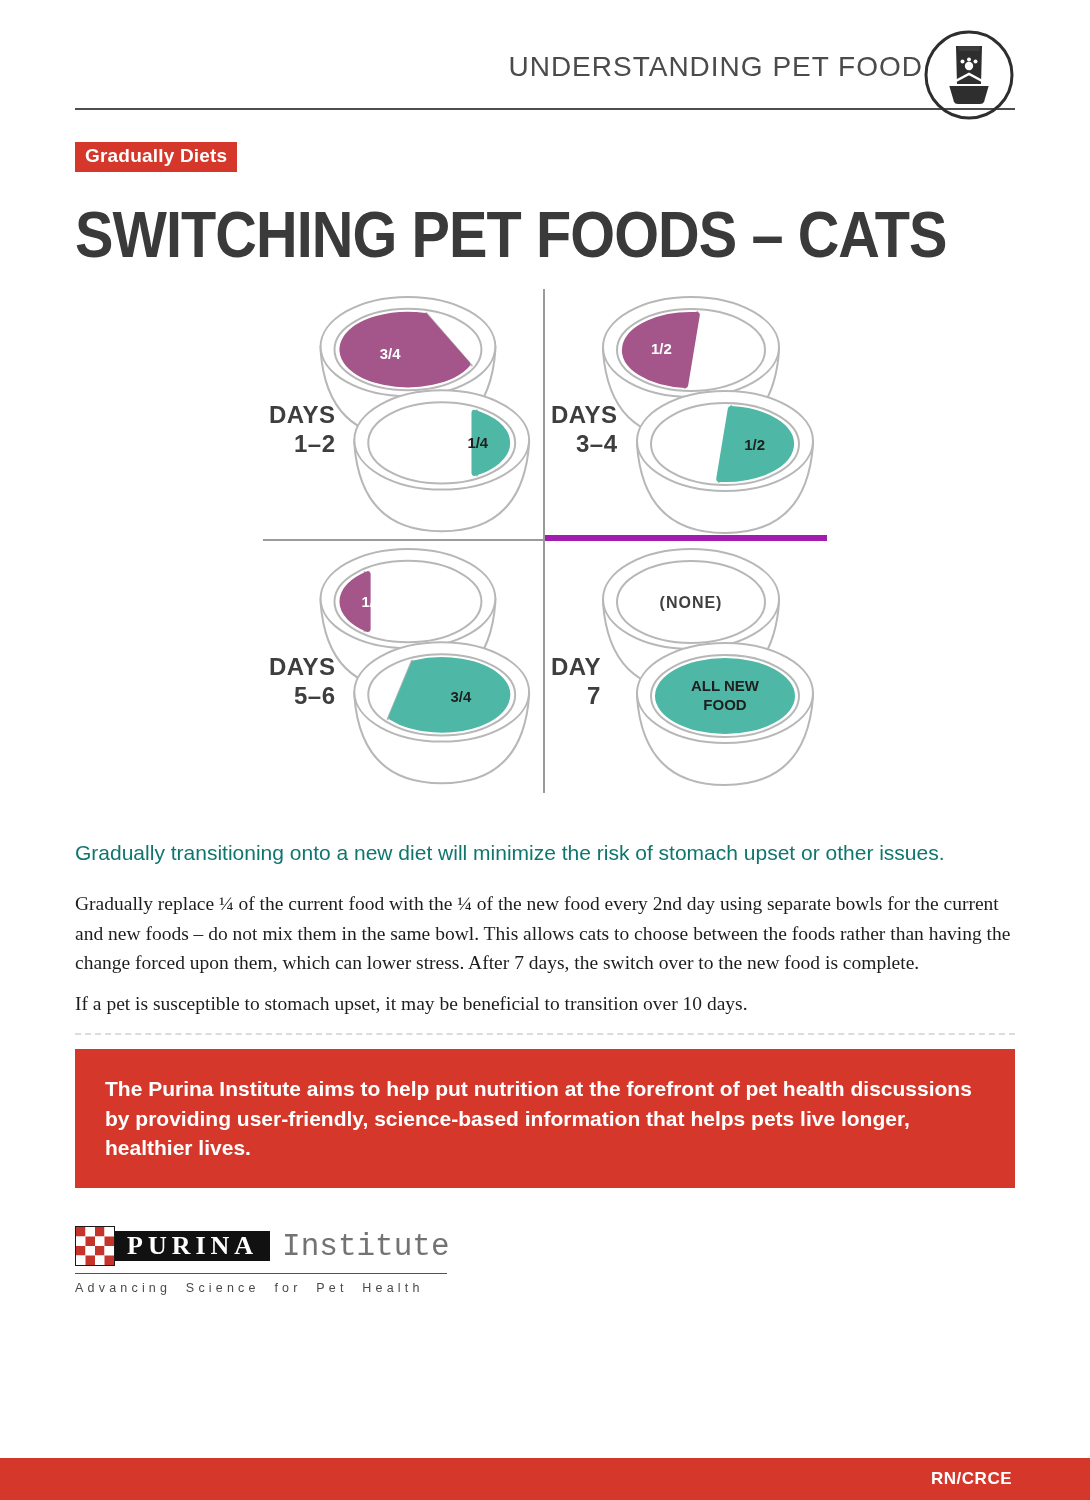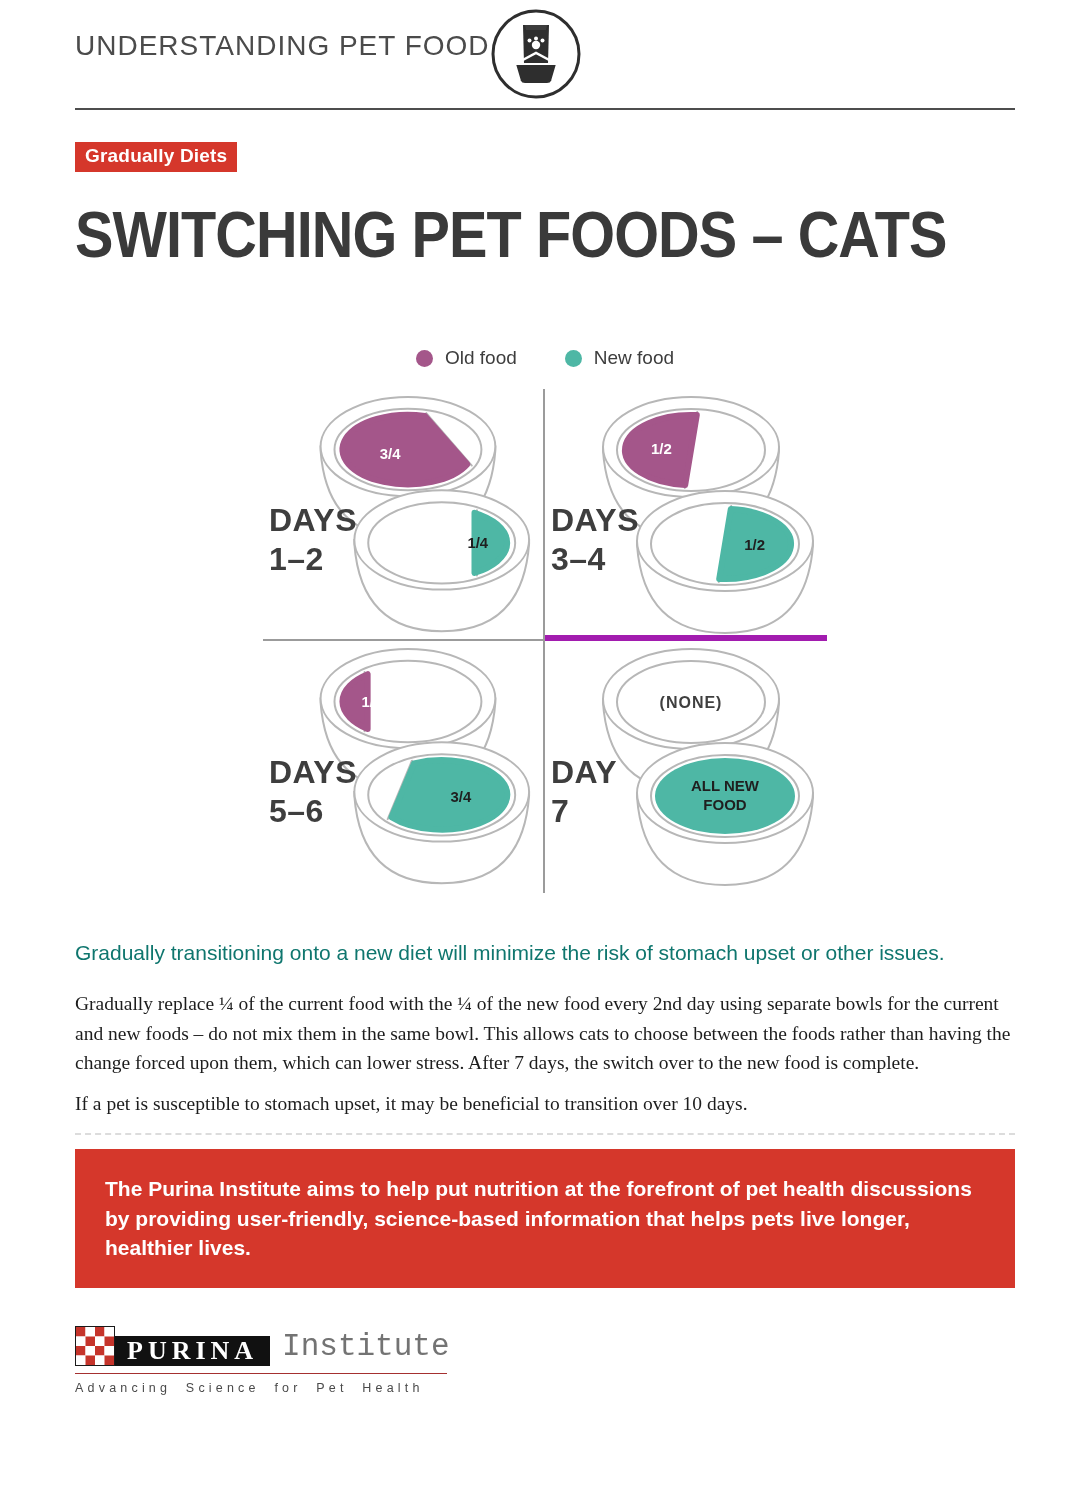--- a/index.html
+++ b/index.html
@@ -4,21 +4,21 @@
 <style>
   * { margin:0; padding:0; box-sizing:border-box; }
   body { background:#e8e8e8; font-family:"Liberation Sans", sans-serif; }
   .page {
     width:1090px; height:1500px; background:#ffffff; position:relative;
     margin:0 auto; overflow:hidden;
   }
   .content { padding:0 75px; }
 
   
-  .header { display:flex; justify-content:flex-start; align-items:flex-start; padding-top:8px; height:104px; }
+  .header { display:flex; justify-content:flex-end; align-items:flex-start; padding-top:29px; height:104px; }
   .header-title { font-size:28px; color:#4b4b4b; letter-spacing:1px; font-weight:400; margin-top:22px; }
   .hrule { border-top:2px solid #4d4d4d; margin-top:4px; }
 
   
   .badge { display:inline-block; margin-top:32px; background:#d5372b; color:#fff;
     font-weight:bold; font-size:19px; padding:3px 10px 5px; letter-spacing:0.2px; }
 
   
   .page-title { margin-top:30px; font-size:64px; font-weight:bold; color:#3a3a3a;
     white-space:nowrap; transform:scaleX(0.9); transform-origin:left center; letter-spacing:-1px; line-height:1.05; }
@@ -29,38 +29,38 @@
   .legend-dot { width:17px; height:17px; border-radius:50%; }
   .legend-label { font-size:19px; color:#3d3d3d; }
 
   
   .diagram { width:564px; margin:20px 0 0 188px; display:grid;
     grid-template-columns:282px 282px; grid-template-rows:252px 252px; }
   .quad { position:relative; }
   .q0 { border-right:2px solid #9b9b9b; border-bottom:2px solid #9b9b9b; }
   .q1 { border-bottom:6px solid #a21caf; }
   .q2 { border-right:2px solid #9b9b9b; }
-  .qlabel { position:absolute; left:6px; top:112px; font-weight:bold; font-size:32px;
-    color:#3e3e3e; line-height:1.2; letter-spacing:0.5px; z-index:2; }
+  .qlabel { position:absolute; left:6px; top:112px; font-weight:bold; font-size:24px;
+    color:#3e3e3e; line-height:1.2; letter-spacing:0.5px; z-index:2;text-align:right; }
   .bowls { position:absolute; inset:0; }
 
   
   .lead { margin-top:48px; font-size:21px; color:#0f766e; }
   .body-copy { margin-top:24px; font-family:"Liberation Serif", serif; font-size:19.5px;
     color:#1d1d1d; line-height:1.52; }
   .body-copy p { margin-bottom:11px; }
 
   
   .dashed-rule { margin-top:14px; border-top:2px dashed #dcdcdc; }
   .banner { margin-top:14px; background:#d5372b; color:#ffffff; padding:25px 30px;
     font-size:21px; font-weight:bold; line-height:1.42; }
 
   
   .logo-block { margin-top:38px; width:372px; }
-  .logo-row { display:flex; align-items:flex-end; height:40px; }
+  .logo-row { display:flex; align-items:center; height:40px; }
   .checker { width:40px; height:40px; border:1px solid #1a1a1a; flex:none; }
   .purina-box { background:#111111; color:#ffffff; display:flex; align-items:center;
     padding:0 12px; font-family:"Liberation Serif", serif; font-weight:bold;
     font-size:26px; letter-spacing:5px; }
   .institute { font-size:31px; color:#737373; margin-left:12px; align-self:center;font-family:Liberation Mono, monospace; }
   .logo-underline { border-top:1px solid #a53030; margin-top:7px; }
   .tagline { margin-top:7px; font-size:12.5px; color:#4a4a4a; letter-spacing:4.2px;
     word-spacing:7px; font-weight:500; white-space:nowrap; }
 
   
@@ -87,30 +87,20 @@
         <path d="M29 54 L46 45 L63 54" stroke="#ffffff" stroke-width="2.5" fill="none"></path>
         <path d="M25 56 L67 56 L62 73 Q61 76 57 76 L35 76 Q31 76 30 73 Z" fill="#2e2e2e" stroke="#ffffff" stroke-width="2"></path>
       </svg>
     </div>
     <div class="hrule"></div>
 
     <span class="badge">Gradually Diets</span>
 
     <h1 class="page-title">SWITCHING PET FOODS – CATS</h1>
 
-    <div class="legend">
-      <div class="legend-item">
-        <span class="legend-dot" id="dot-old" style="background: rgb(164, 86, 138);"></span>
-        <span class="legend-label">Old food</span>
-      </div>
-      <div class="legend-item">
-        <span class="legend-dot" id="dot-new" style="background: rgb(78, 183, 165);"></span>
-        <span class="legend-label">New food</span>
-      </div>
-    </div>
 
     <div class="diagram">
       <div class="quad q0">
         <svg class="bowls" viewBox="0 0 282 252">
             <g>
               <path d="M 58 58 L 58 62 C 62 116 88 150 146 150 C 204 150 230 116 234 62 L 234 58 Z" fill="#ffffff" stroke="#b7b7b7" stroke-width="2"></path>
               <ellipse cx="146" cy="58" rx="88" ry="50" fill="#ffffff" stroke="#b7b7b7" stroke-width="2"></ellipse>
               <ellipse cx="146" cy="61" rx="74" ry="41" fill="#ffffff" stroke="#b7b7b7" stroke-width="2"></ellipse>
               <path d="M 210.3 77.1 L 164.4 24.3" stroke="#b7b7b7" stroke-width="2" stroke-linecap="round" fill="none"></path>
               <path d="M 205.8 75.8 A 66 35 0 1 1 163.1 27.2 Z" fill="#a4568a" stroke="#a4568a" stroke-width="6" stroke-linejoin="round"></path>
@@ -235,13 +225,16 @@
           </svg>
         <div class="purina-box">PURINA</div>
         <div class="institute">Institute</div>
       </div>
       <div class="logo-underline"></div>
       <div class="tagline">Advancing Science for Pet Health</div>
     </div>
 
   </div>
 
+  <div class="footer">
+    <span class="footer-code">RN/CRCE</span>
+  </div>
 </div>
 
 </body></html>

